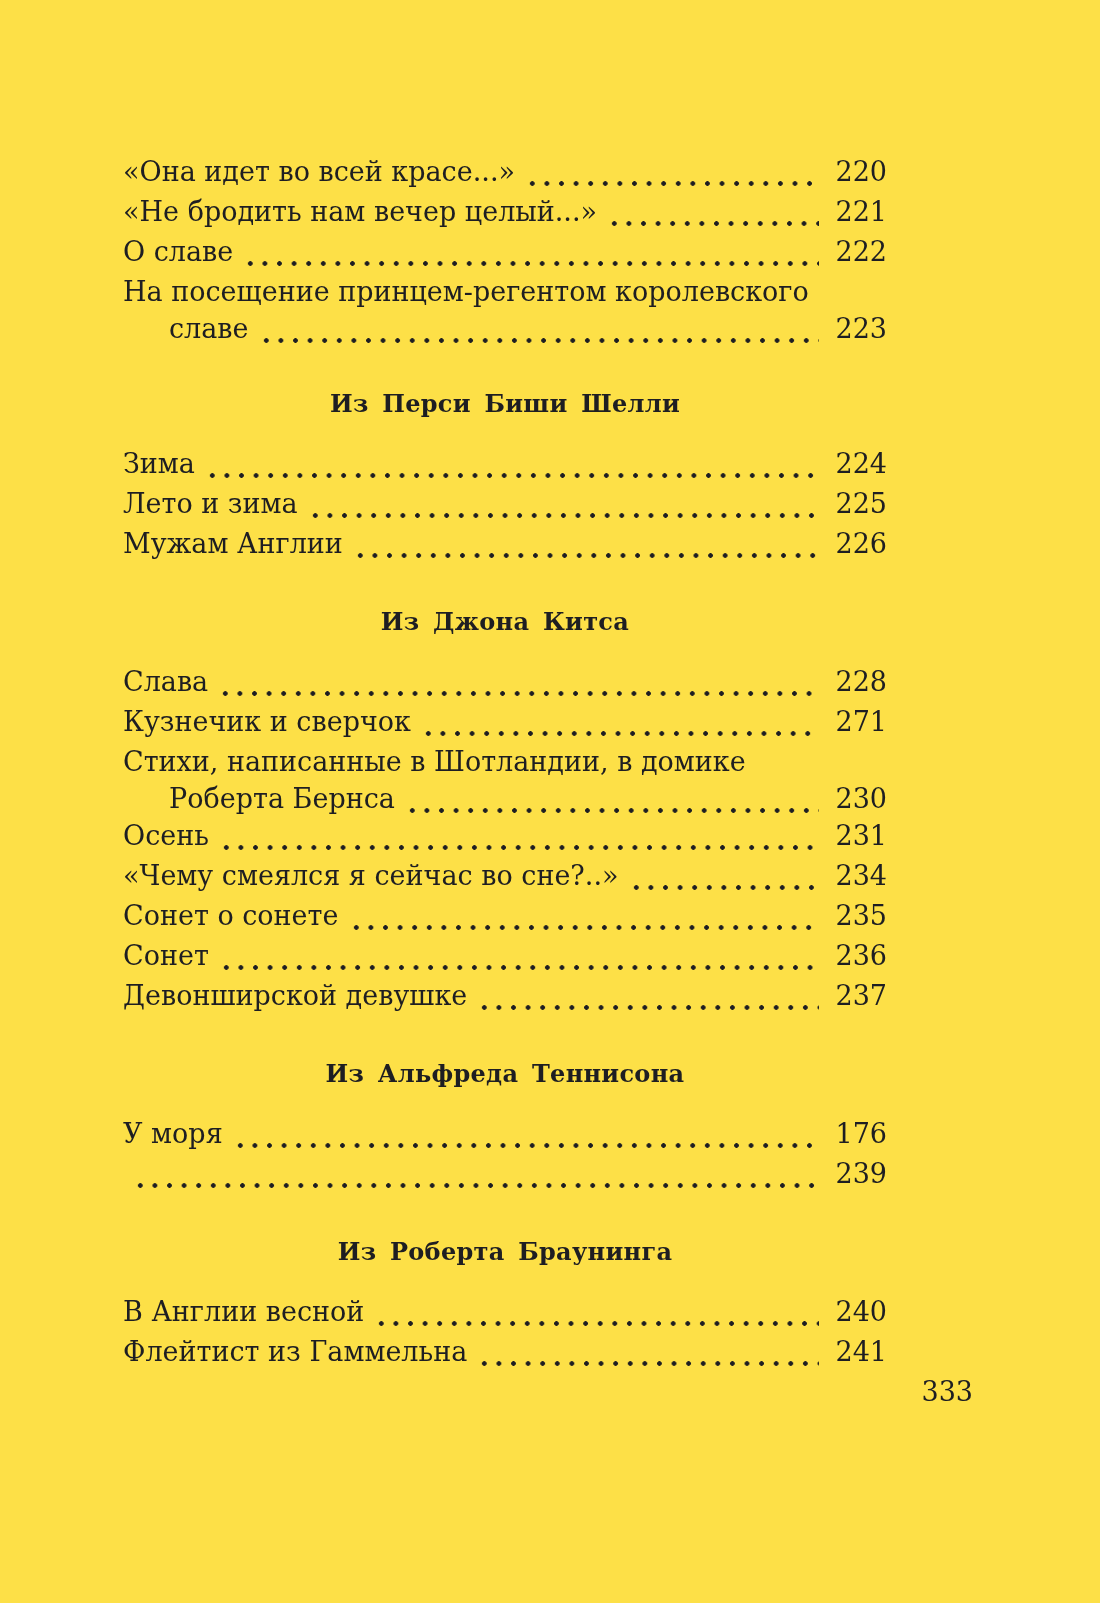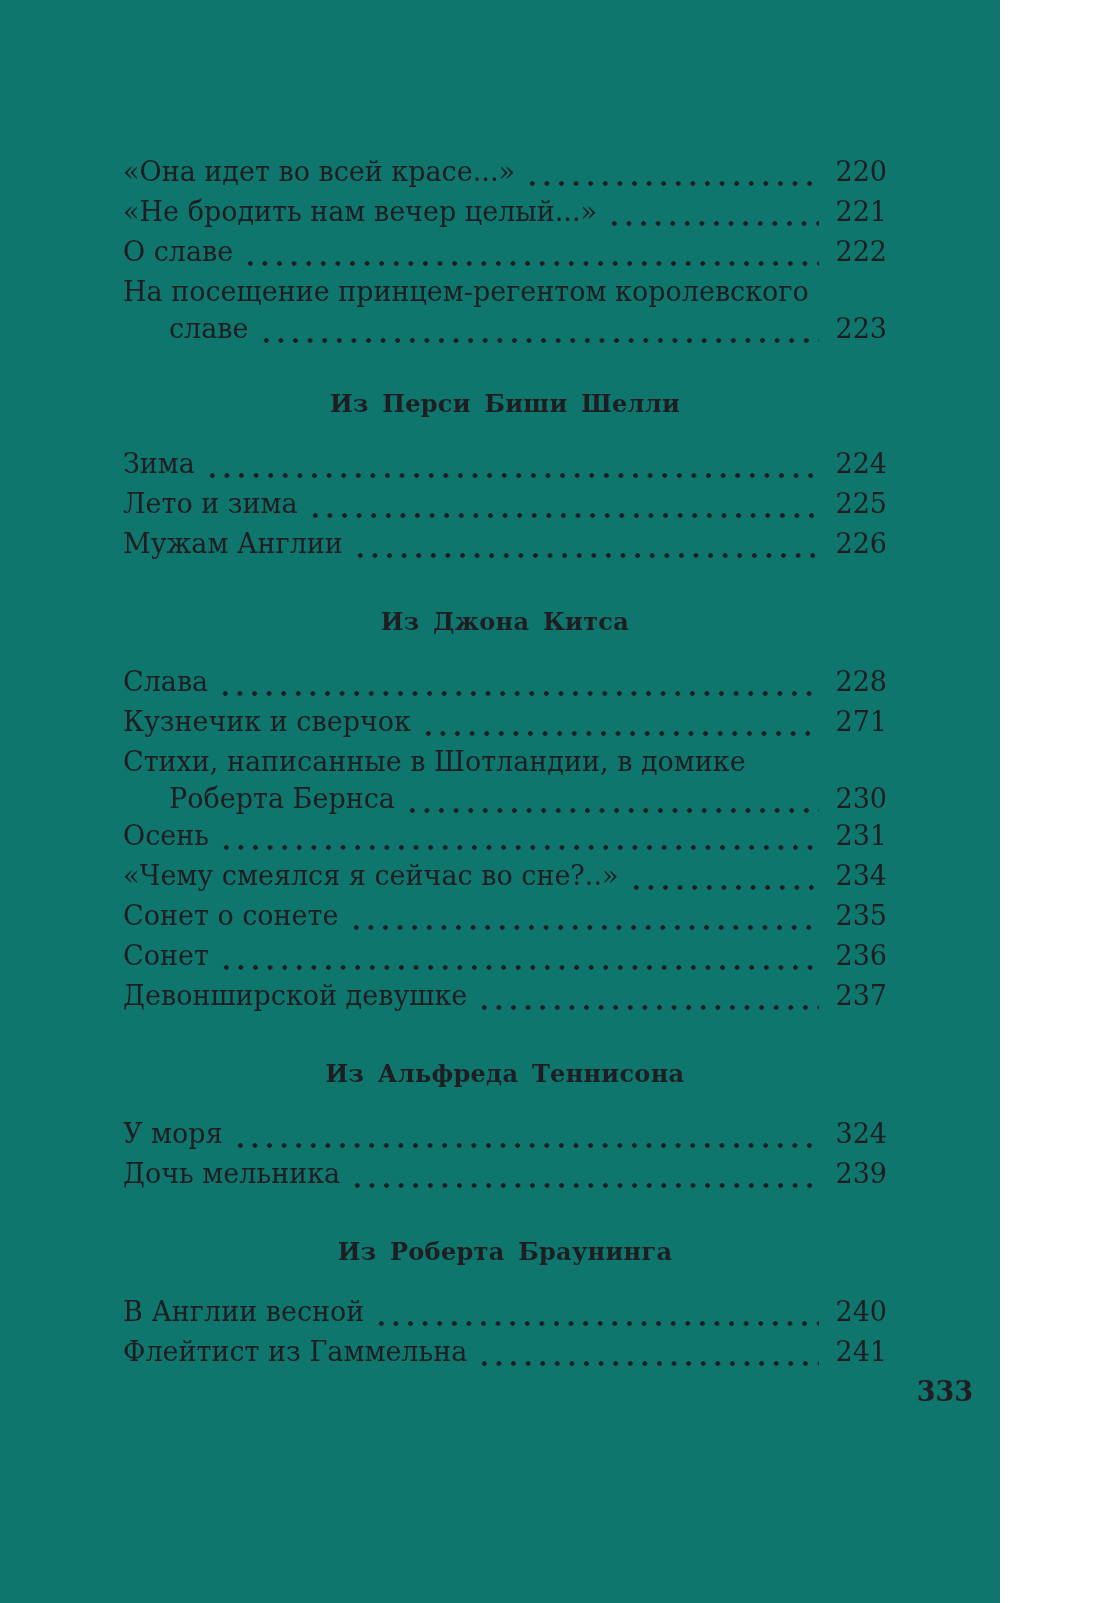--- a/index.html
+++ b/index.html
@@ -1,20 +1,20 @@
 <!DOCTYPE html>
 <html lang="ru"><head>
 <meta charset="utf-8">
 <style>
   html, body { margin: 0; padding: 0; background: #ffffff; }
   .page {
     position: relative;
-    width: 1000px;
+    width: 1100px;
     height: 1603px;
-    background: #0f766e;
+    background: #fde047;
     color: #1e1e22;
     font-family: "DejaVu Serif", "Liberation Serif", serif;
     font-size: 27px;
     overflow: hidden;
   }
   .toc {
     position: absolute;
     left: 123px;
     top: 152px;
     width: 764px;
@@ -47,21 +47,21 @@
     word-spacing: 5px;
     letter-spacing: 0.3px;
   }
   .folio {
     position: absolute;
     left: 903px;
     top: 1372px;
     width: 70px;
     line-height: 40px;
     text-align: right;
-    font-weight: 700;
+    font-weight: 400;
   }
 </style>
 </head>
 <body>
 
 <div class="page">
   <div class="toc">
 
     <section>
       <div class="row">
@@ -153,24 +153,23 @@
         <span class="dots"></span>
         <span class="pg">237</span>
       </div>
     </section>
 
     <section>
       <h2 class="heading">Из Альфреда Теннисона</h2>
       <div class="row">
         <span class="t">У моря</span>
         <span class="dots"></span>
-        <span class="pg">324</span>
+        <span class="pg">176</span>
       </div>
       <div class="row">
-        <span class="t">Дочь мельника</span>
         <span class="dots"></span>
         <span class="pg">239</span>
       </div>
     </section>
 
     <section>
       <h2 class="heading">Из Роберта Браунинга</h2>
       <div class="row">
         <span class="t">В Англии весной</span>
         <span class="dots"></span>

